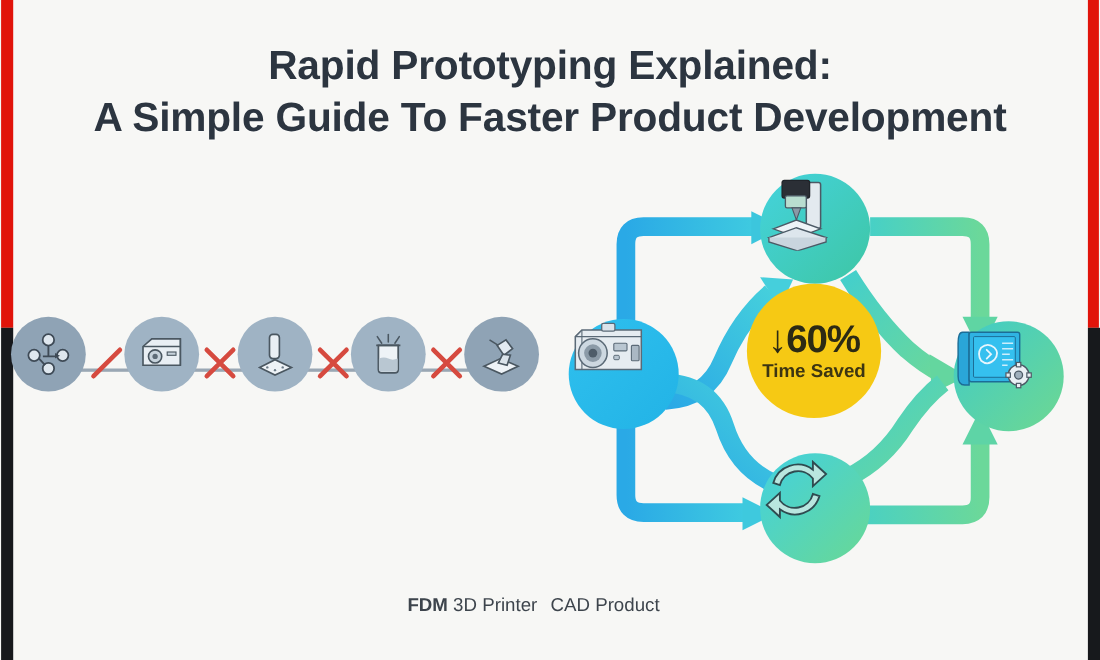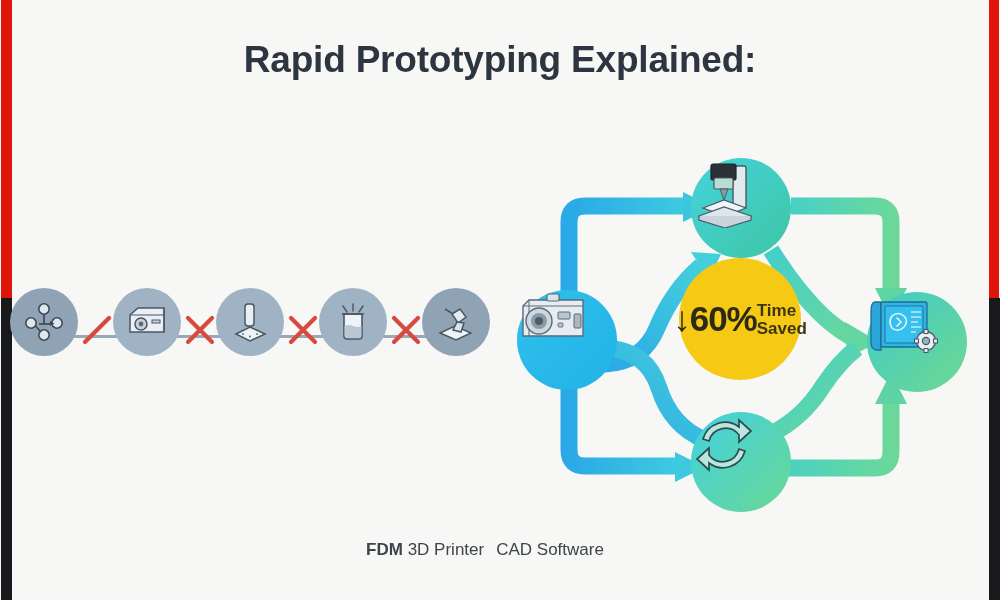--- a/index.html
+++ b/index.html
@@ -62,21 +62,21 @@
   .fnode {
     position:absolute; border-radius:50%;
     display:flex; align-items:center; justify-content:center;
   }
   .fnode svg { display:block; }
 
   .badge {
     position:absolute; left:174px; top:108px; width:122px; height:122px;
     border-radius:50%;
     background:#f6c914;
-    display:flex; flex-direction:row; align-items:center; justify-content:center;
+    display:flex; flex-direction:column; align-items:center; justify-content:center;
     gap:0px;
   }
   .badge-main {
     font-size:35px; font-weight:bold; color:#2c2a14;
     line-height:36px; letter-spacing:-1px;
   }
   .badge-sub {
     font-size:17px; font-weight:bold; color:#3d3512;
     line-height:18px; margin-top:2px;
   }
@@ -103,20 +103,21 @@
     <div class="edge-red"></div>
     <div class="edge-black"></div>
   </div>
   <div class="edge-bar right">
     <div class="edge-red"></div>
     <div class="edge-black"></div>
   </div>
 
   <div class="title-wrap">
     <div class="title-line">Rapid Prototyping Explained:</div>
+    <div class="title-line">A Simple Guide To Faster Product Development</div>
   </div>
 
   <div class="chain">
     <div class="chain-track"></div>
 
     <div class="node-old" style="left:10px;">
       <svg width="44" height="44" viewBox="0 0 44 44">
         <g stroke="#3e4a56" stroke-width="1.6" fill="#dfe7ee">
           <circle cx="22" cy="9" r="5.2"></circle>
           <circle cx="9" cy="23" r="5.2"></circle>
@@ -346,16 +347,16 @@
     </div>
 
     <div class="badge">
       <div class="badge-main">↓60%</div>
       <div class="badge-sub">Time Saved</div>
     </div>
   </div>
 
   <div class="captions">
     <div class="caption c1"><span class="b">FDM</span><span> 3D Printer</span></div>
-    <div class="caption c2">CAD Software</div>
+    <div class="caption c2">CAD Product</div>
   </div>
 
 </div>
 
 </body></html>

